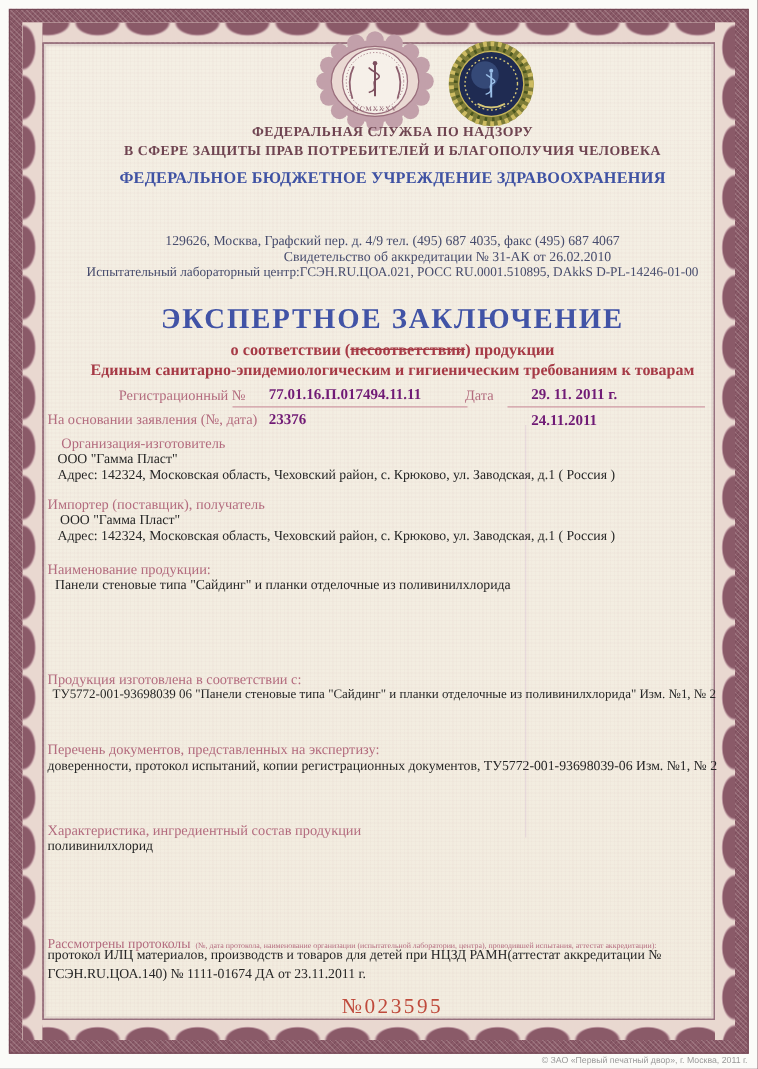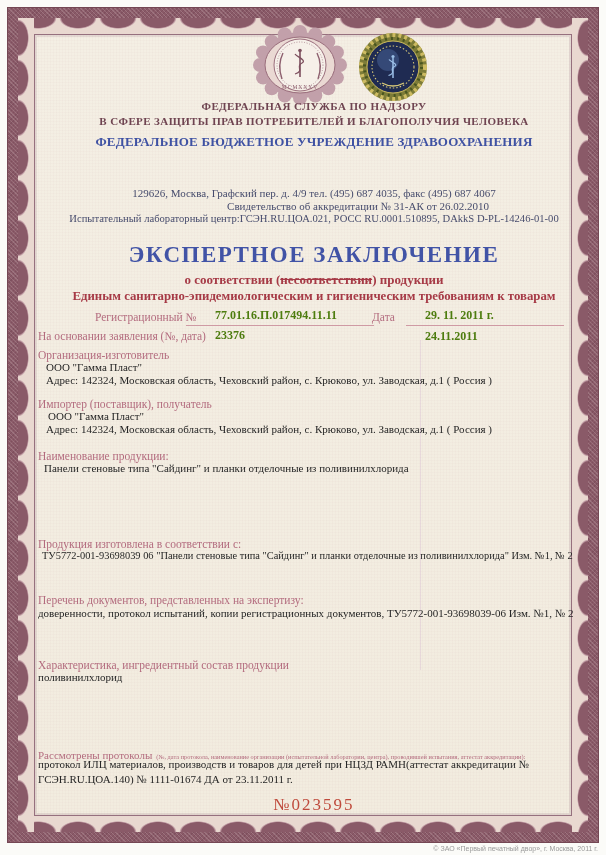--- a/index.html
+++ b/index.html
@@ -44,21 +44,21 @@
   .content{position:absolute;inset:0;}
   .abs{position:absolute;}
   .ctr{left:0;width:606px;text-align:center;padding-left:11px;}
   .maroon{color:#6f4451;font-weight:bold;font-size:11px;letter-spacing:.4px;}
   .blue{color:#3f52a3;font-weight:bold;font-size:13px;letter-spacing:.2px;}
   .slate{color:#474c6d;font-size:11px;}
   .title-main{color:#4153a6;font-weight:bold;font-size:23px;letter-spacing:1.5px;}
   .title-red{color:#a63a46;font-weight:bold;font-size:13px;}
   .rose{color:#b36b7e;font-size:11.5px;}
   .val{color:#262626;font-size:11px;}
-  .bval{color:#4d7c0f;font-weight:bold;font-size:12px;}
+  .bval{color:#701a75;font-weight:bold;font-size:12px;}
   .uline{border-bottom:1px solid #cf9aa4;height:1px;}
   .note{color:#b36b7e;font-size:6.3px;}
   .serial{color:#bf4a3c;font-size:17px;letter-spacing:2px;}
   .credit{color:#9a9a9a;font-size:7px;font-family:"Liberation Sans","DejaVu Sans",sans-serif;}
   .crease{width:1px;background:rgba(185,125,195,.18);}
   .strike{text-decoration:line-through;}
 </style>
 </head>
 <body>
 
@@ -131,21 +131,21 @@
   <div class="abs rose" style="left:95px;top:311px;">Регистрационный №</div>
   <div class="abs bval" style="left:215px;top:308px;">77.01.16.П.017494.11.11</div>
   <div class="abs uline" style="left:186px;top:324px;width:188px;"></div>
   <div class="abs rose" style="left:372px;top:311px;">Дата</div>
   <div class="abs bval" style="left:425px;top:308px;">29. 11. 2011 г.</div>
   <div class="abs uline" style="left:406px;top:324px;width:158px;"></div>
   <div class="abs rose" style="left:38px;top:330px;">На основании заявления (№, дата)</div>
   <div class="abs bval" style="left:215px;top:328px;">23376</div>
   <div class="abs bval" style="left:425px;top:329px;">24.11.2011</div>
 
-  <div class="abs rose" style="left:38px;top:349px;">Организация-изготовитель</div>
+  <div class="abs rose" style="left:38px;top:349px;padding-left:11px;">Организация-изготовитель</div>
   <div class="abs val" style="left:46px;top:361px;">ООО "Гамма Пласт"</div>
   <div class="abs val" style="left:46px;top:374px;">Адрес: 142324, Московская область, Чеховский район, с. Крюково, ул. Заводская, д.1 ( Россия )</div>
 
   <div class="abs rose" style="left:38px;top:398px;">Импортер (поставщик), получатель</div>
   <div class="abs val" style="left:48px;top:410px;">ООО "Гамма Пласт"</div>
   <div class="abs val" style="left:46px;top:423px;">Адрес: 142324, Московская область, Чеховский район, с. Крюково, ул. Заводская, д.1 ( Россия )</div>
 
   <div class="abs rose" style="left:38px;top:450px;">Наименование продукции:</div>
   <div class="abs val" style="left:44px;top:462px;">Панели стеновые типа "Сайдинг" и планки отделочные из поливинилхлорида</div>
 

